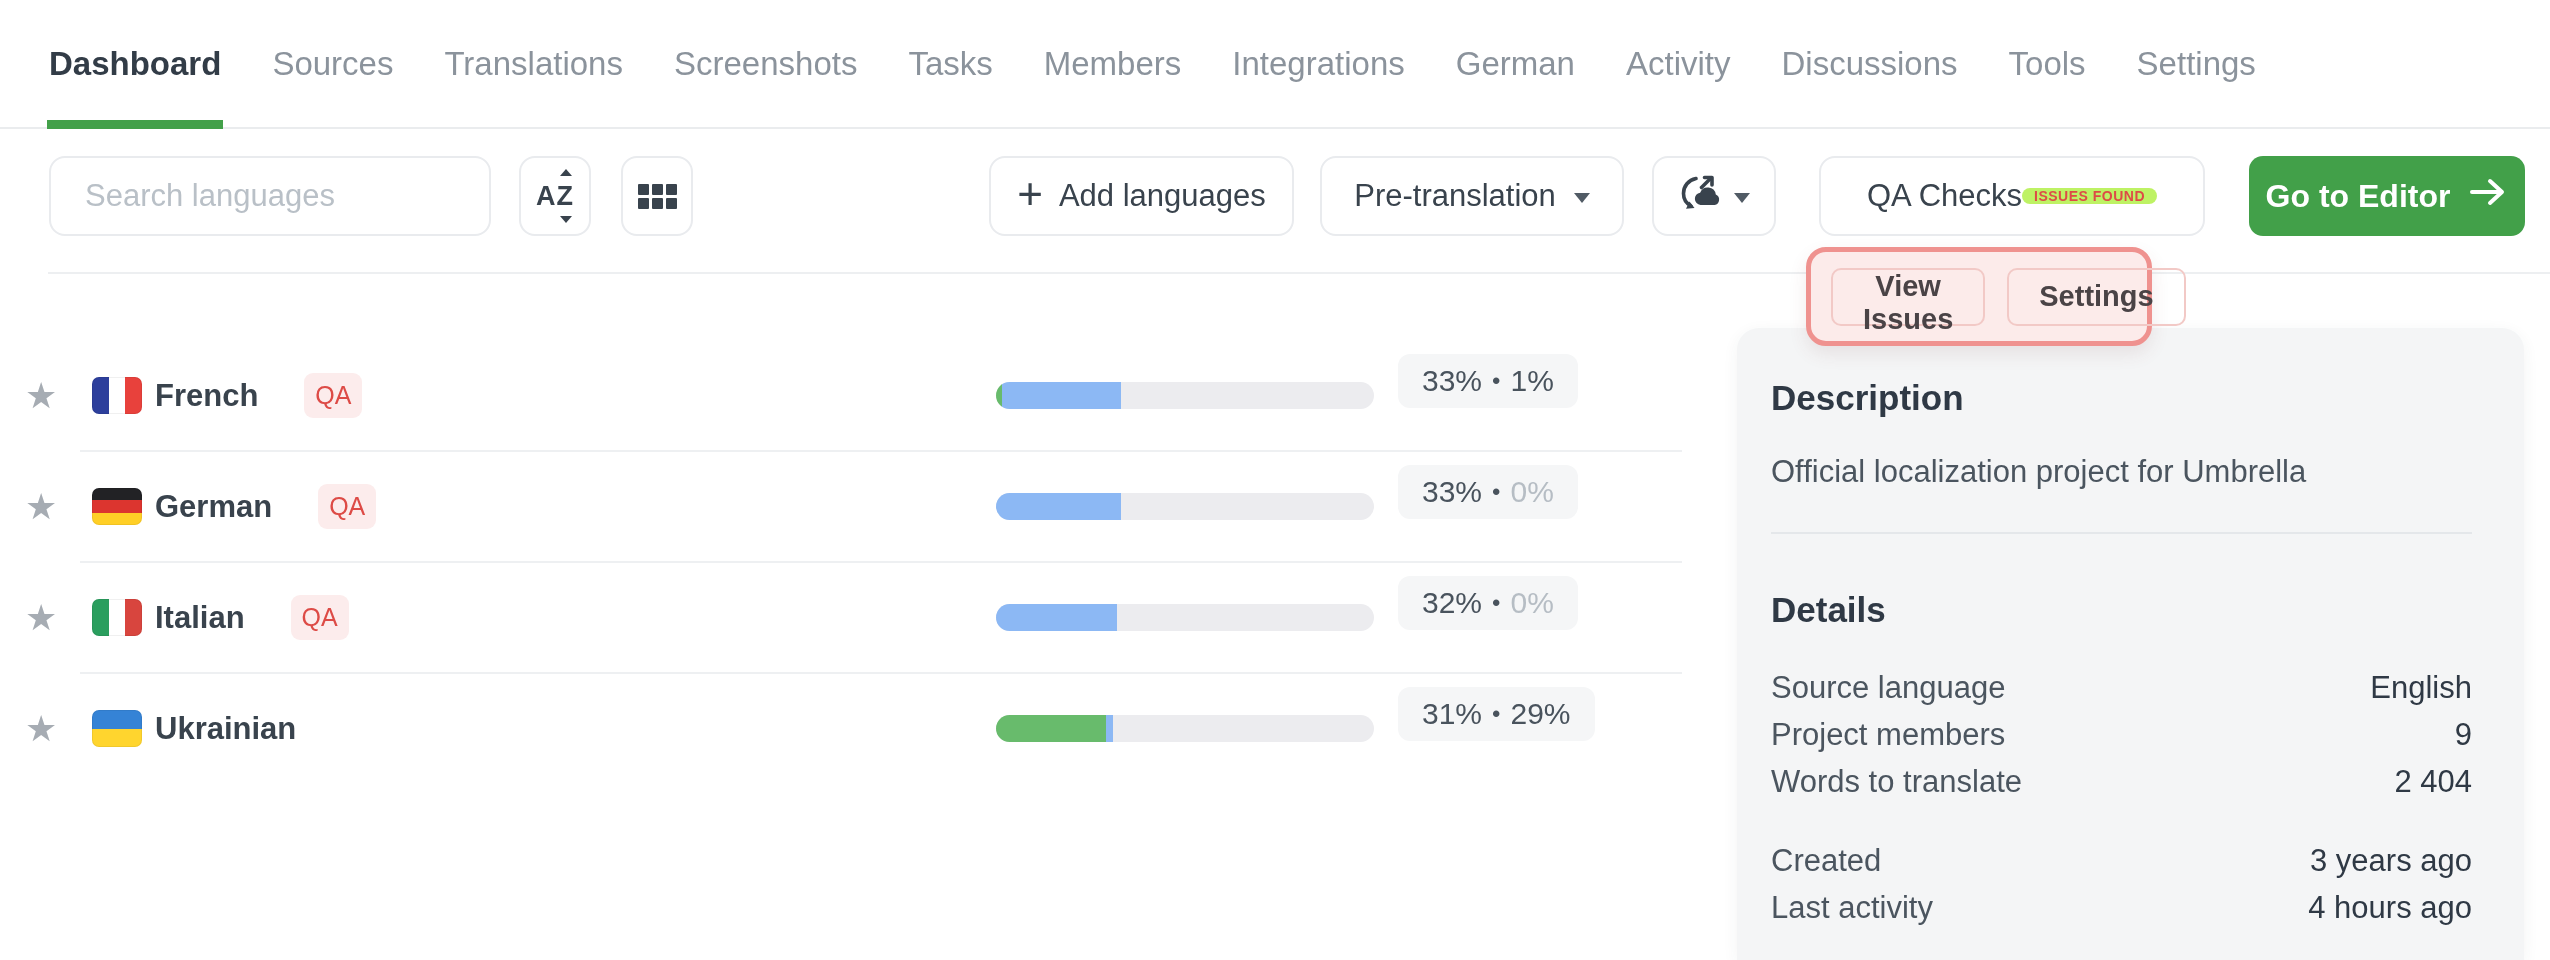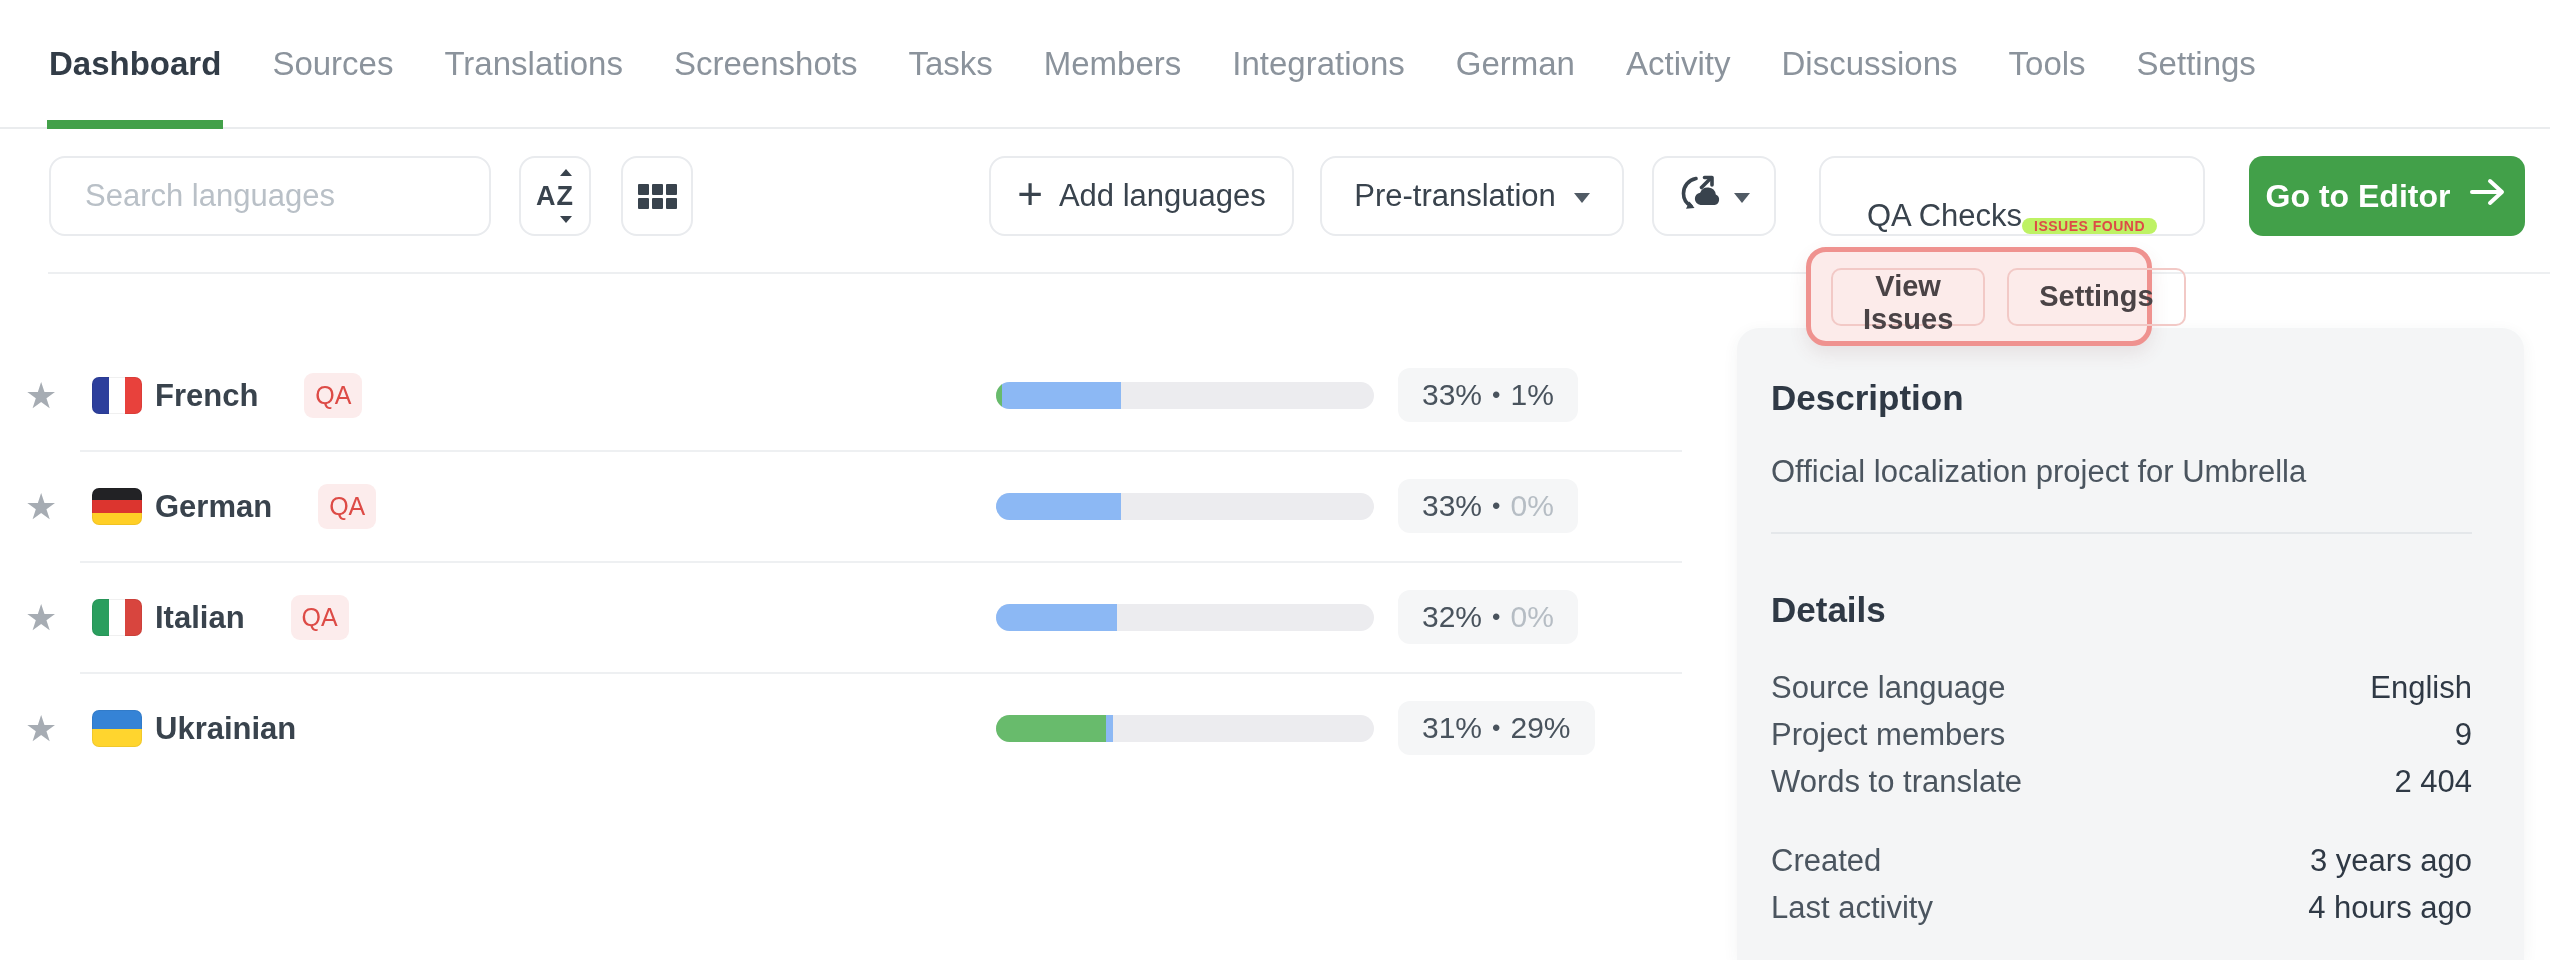--- a/index.html
+++ b/index.html
@@ -28,21 +28,21 @@
   .caret{width:0;height:0;border-left:8px solid transparent;border-right:8px solid transparent;border-top:10px solid #515b65;margin-top:4px;}
 
   .az-wrap{position:relative;width:54px;height:48px;display:flex;align-items:center;justify-content:center;font-weight:700;font-size:27px;color:#39434d;letter-spacing:1px;}
   .az-wrap .tri{position:absolute;left:31px;width:0;height:0;border-left:6px solid transparent;border-right:6px solid transparent;}
   .az-wrap .tri.up{top:-3px;border-bottom:7px solid #39434d;}
   .az-wrap .tri.dn{bottom:-3px;border-top:7px solid #39434d;}
 
   .grid-ic{display:grid;grid-template-columns:repeat(3,11px);grid-auto-rows:11px;gap:3px;}
   .grid-ic i{background:#39434d;border-radius:1px;}
 
-  .qa-checks{left:1819px;width:386px;background:#fff;border:2px solid #e9ebee;border-radius:16px;display:flex;align-items:flex-end;justify-content:center;cursor:pointer;}
+  .qa-checks{left:1819px;width:386px;background:#fff;border:2px solid #e9ebee;border-radius:16px;display:flex;align-items:center;justify-content:center;cursor:pointer;}
   .qa-checks .lbl{font-size:31px;color:#39434d;}
   .issues-badge{background:#bef264;color:#dd4b46;font-size:14px;font-weight:700;letter-spacing:0.5px;padding:0 12px;border-radius:8px;white-space:nowrap;}
 
   .go-editor{left:2249px;width:276px;background:#42a049;border:none;border-radius:14px;display:flex;align-items:center;justify-content:center;gap:18px;color:#fff;font-size:32px;font-weight:700;font-family:inherit;cursor:pointer;}
 
   .toolbar-divider{position:absolute;left:48px;right:0;top:272px;height:2px;background:#edeff1;z-index:1;}
 
   
   .qa-popup{position:absolute;left:1806px;top:247px;width:346px;height:99px;box-sizing:border-box;background:#fcebea;border:5px solid #ef928f;border-radius:20px;display:flex;align-items:center;padding-left:20px;gap:22px;z-index:6;box-shadow:0 8px 18px rgba(120,60,60,0.10);}
   .qa-popup button{height:58px;background:transparent;border:2px solid #f2c9c6;border-radius:10px;color:#4a4346;font-size:29px;font-weight:700;font-family:inherit;padding:0 30px;cursor:pointer;}
@@ -60,21 +60,21 @@
   .flag-fr{background:linear-gradient(to right,#2d3f9c 0 33.4%,#fff 33.4% 66.7%,#e8413c 66.7%);}
   .flag-de{background:linear-gradient(to bottom,#222225 0 33.4%,#dc352f 33.4% 66.7%,#ffcf26 66.7%);}
   .flag-it{background:linear-gradient(to right,#2a9e5e 0 33.4%,#fff 33.4% 66.7%,#d8453e 66.7%);}
   .flag-ua{background:linear-gradient(to bottom,#3583d6 0 50%,#ffd52e 50%);}
   .lang-name{margin-left:13px;font-size:31px;font-weight:700;color:#39434d;cursor:pointer;}
   .qa-badge{margin-left:46px;background:#fcecec;color:#dd4b46;font-size:25px;padding:8px 11px;border-radius:9px;cursor:pointer;}
   .bar{position:absolute;left:996px;top:42px;width:378px;height:27px;border-radius:14px;background:#ececef;overflow:hidden;display:flex;}
   .seg{height:100%;}
   .seg.green{background:#68bb6c;}
   .seg.blue{background:#8cb8f4;}
-  .pct{position:absolute;left:1398px;top:28px;height:54px;min-width:130px;padding:0 24px;background:#f5f6f7;border-radius:12px;display:flex;align-items:center;justify-content:center;font-size:30px;color:#49535d;white-space:nowrap;}
+  .pct{position:absolute;left:1398px;top:14px;height:54px;min-width:130px;padding:0 24px;background:#f5f6f7;border-radius:12px;display:flex;align-items:center;justify-content:center;font-size:30px;color:#49535d;white-space:nowrap;}
   .pdot{font-size:24px;margin:0 10px;color:#49535d;}
   .p2.muted{color:#b6bdc4;}
 
   
   .panel{position:absolute;left:1737px;top:328px;width:787px;height:632px;background:#f4f5f6;border-radius:22px 22px 0 0;box-sizing:border-box;padding:50px 52px 0 34px;z-index:2;box-shadow:0 4px 16px rgba(50,60,70,0.06);}
   .panel h3{margin:0;font-size:35px;font-weight:700;color:#2f3945;}
   .panel .desc-text{margin:36px 0 0 0;font-size:31px;color:#4b555f;}
   .panel .p-div{margin-top:42px;height:2px;background:#e4e7ea;border:none;}
   .panel .details-title{margin-top:56px;}
   .detail-group{margin-top:34px;}

